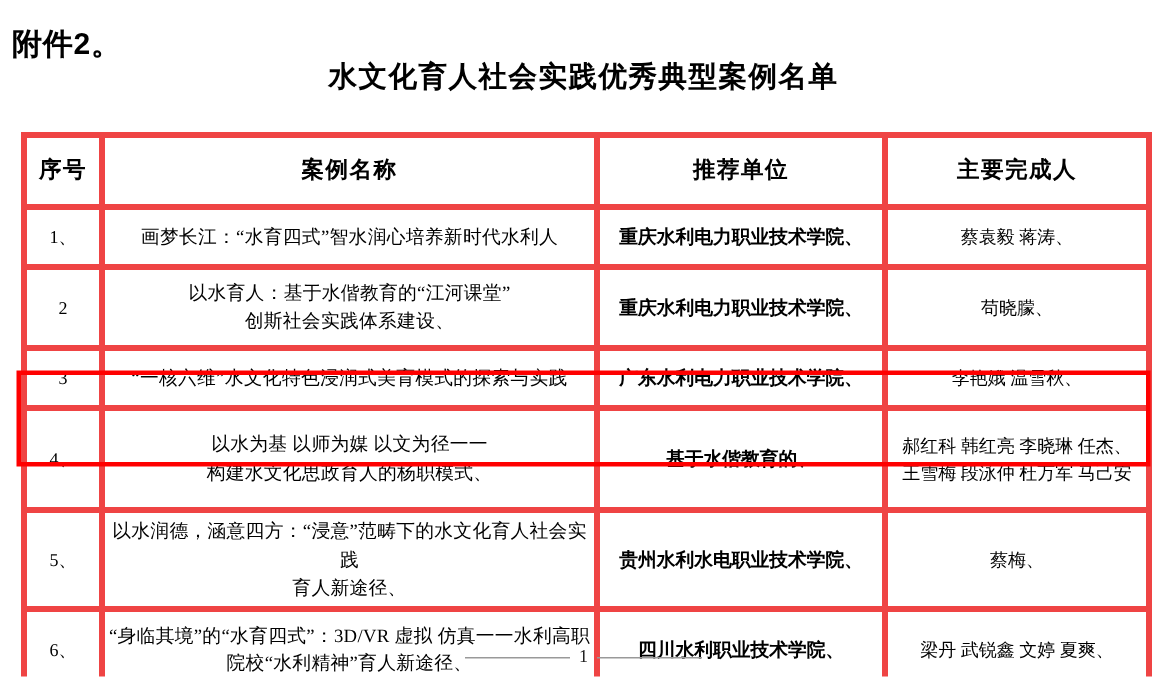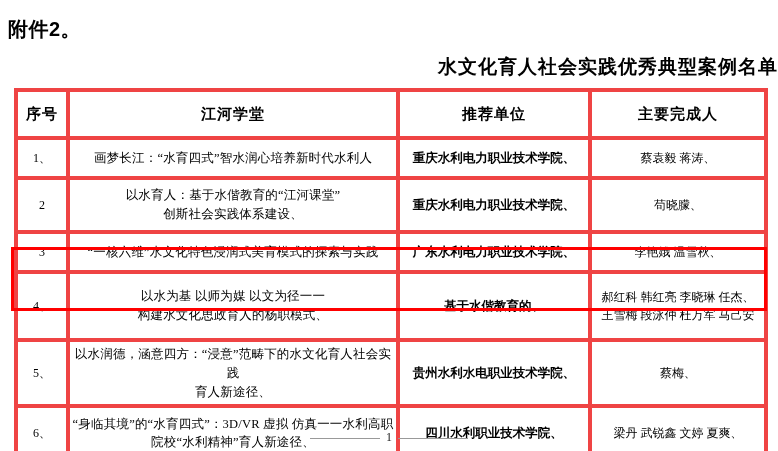--- a/index.html
+++ b/index.html
@@ -28,26 +28,25 @@
     font-family: "Liberation Sans", sans-serif;
     font-weight: bold;
     font-size: 20px;
     letter-spacing: 0.5px;
   }
   .doc-title {
     position: absolute;
     left: 0;
     top: 38px;
     width: 778px;
-    text-align: right;
+    text-align: center;
     font-family: "Liberation Serif", serif;
     font-weight: bold;
     font-size: 19px;
     letter-spacing: 1px;
-    margin-top: 16px;
   }
   table.case-table {
     position: absolute;
     left: 14px;
     top: 88px;
     width: 750px;
     border-collapse: collapse;
     table-layout: fixed;
   }
   table.case-table td, table.case-table th {
@@ -128,21 +127,21 @@
   <table class="case-table">
     <colgroup>
       <col class="c-no">
       <col class="c-name">
       <col class="c-unit">
       <col class="c-people">
     </colgroup>
     <thead>
       <tr>
         <th>序号</th>
-        <th>江河学堂</th>
+        <th>案例名称</th>
         <th>推荐单位</th>
         <th>主要完成人</th>
       </tr>
     </thead>
     <tbody>
       <tr class="h1">
         <td class="no-cell">1、</td>
         <td class="name-cell">
           <span>画梦长江：“水育四式”智水润心培养新时代水利人</span>
         </td>

